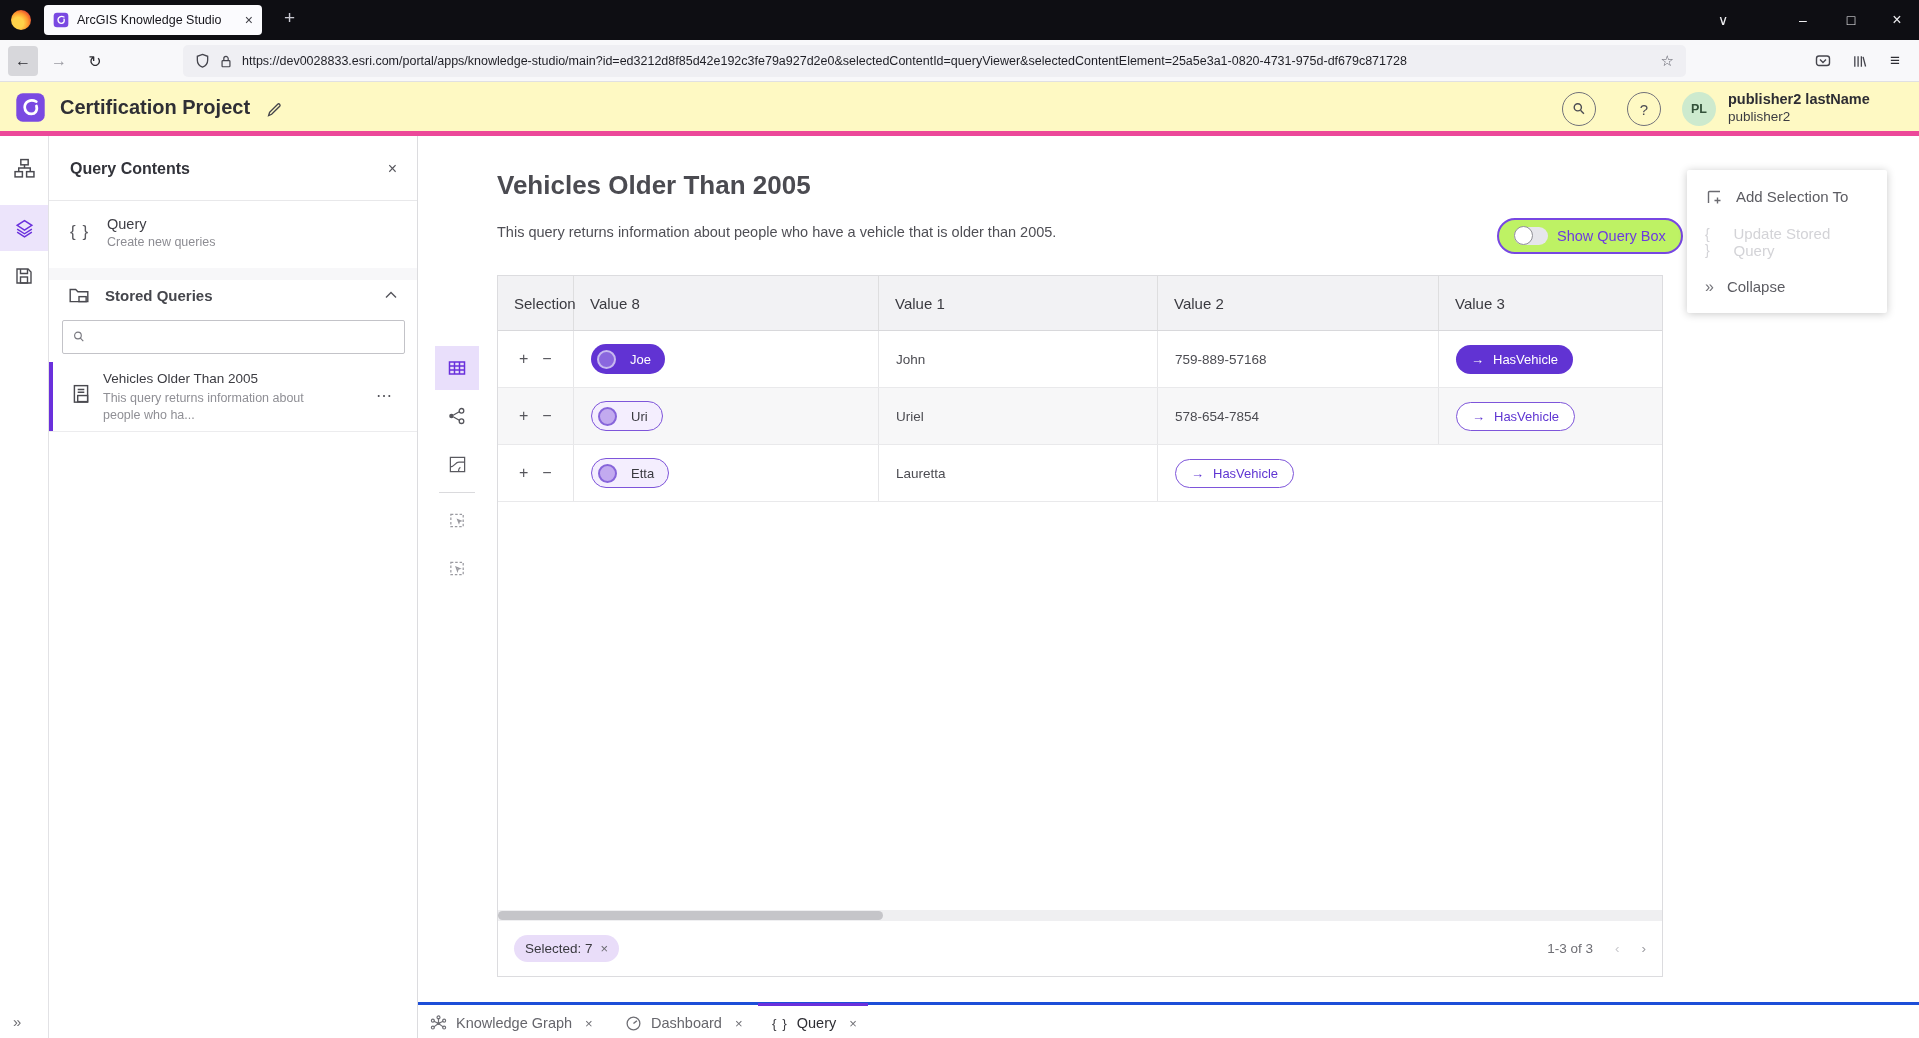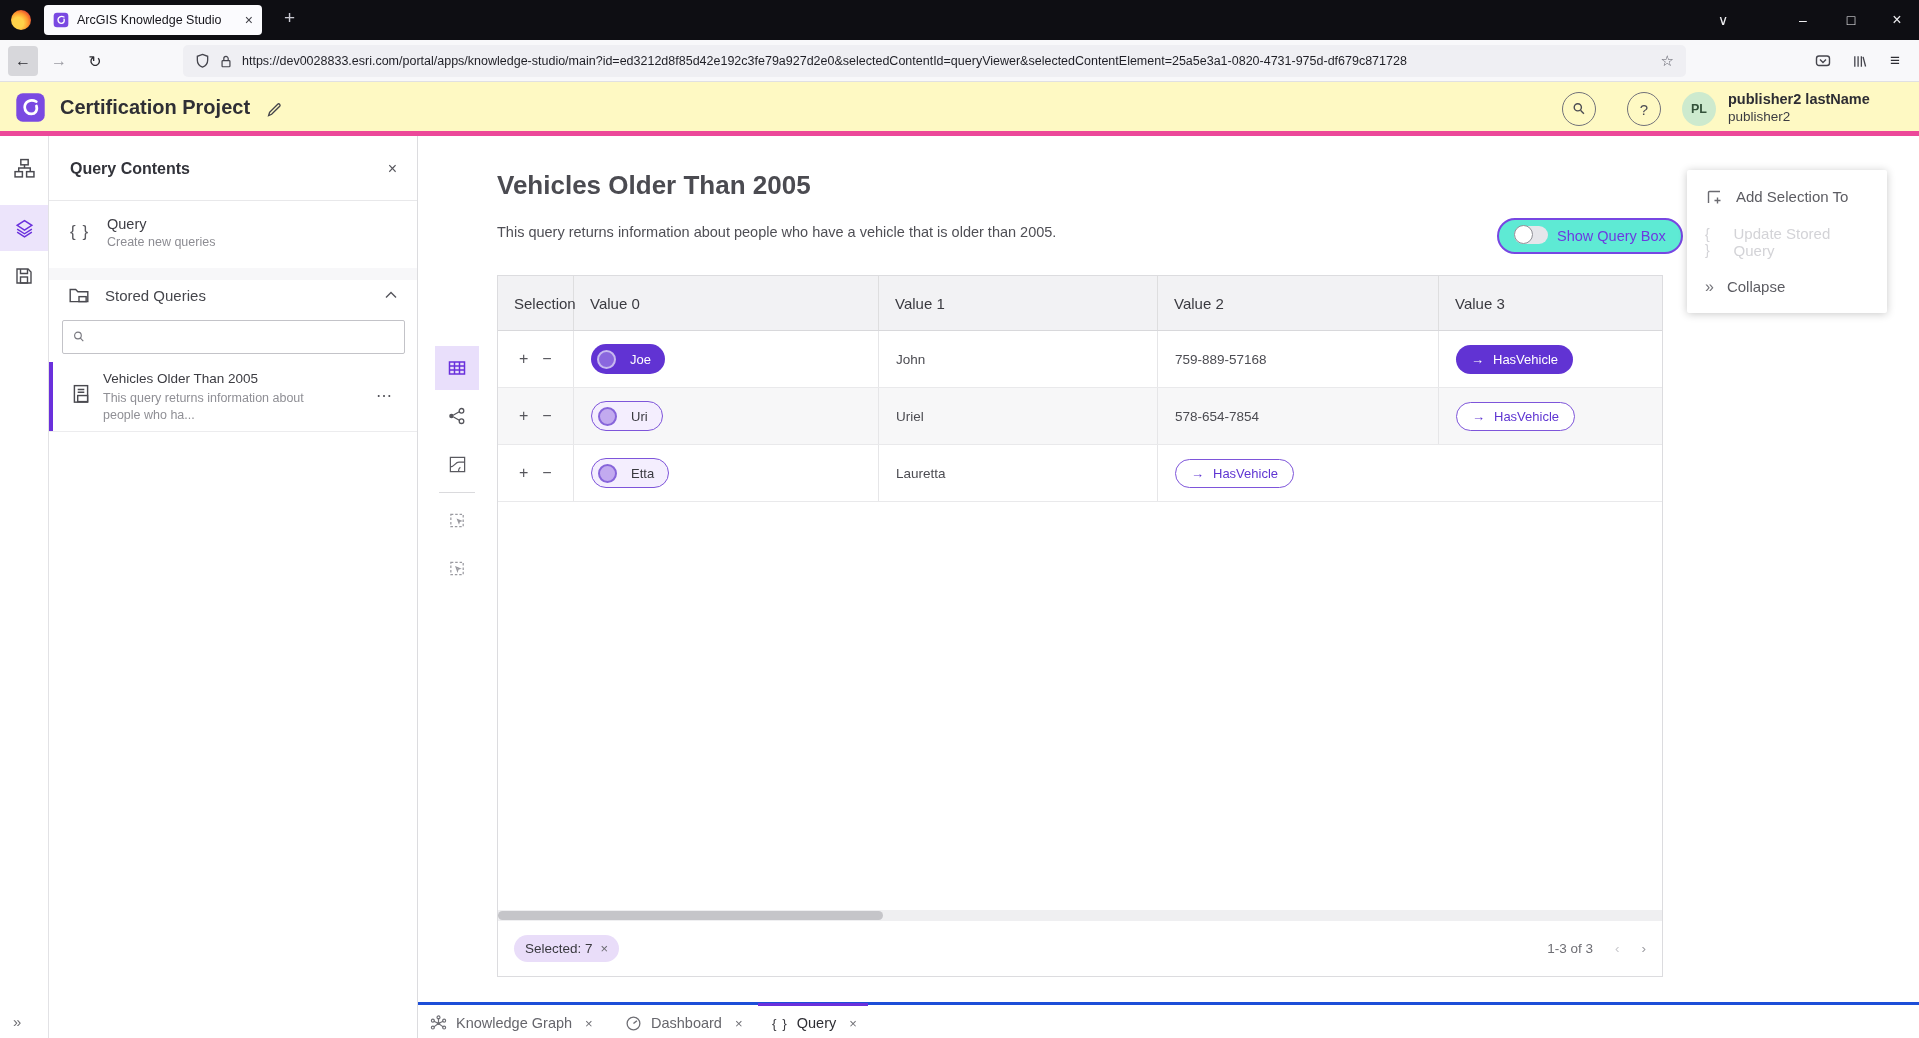--- a/index.html
+++ b/index.html
@@ -46,34 +46,34 @@
   .rail-btn.active { background:#ece4fb; }
 
   
   .panel { position:absolute; left:49px; top:136px; width:369px; bottom:0; background:#fff; border-right:1px solid #dcdcdf; }
   .panel-title { position:absolute; left:21px; top:24px; font-size:16px; font-weight:600; color:#32333a; }
   .panel-close { position:absolute; right:20px; top:24px; font-size:16px; color:#55555c; }
   .pdiv { position:absolute; left:0; width:100%; height:1px; background:#e8e8ea; }
   .braces { font-size:17px; color:#5a5a60; letter-spacing:1px; }
   .item-title { font-size:14.5px; color:#3d3d44; }
   .item-sub { font-size:12.5px; color:#8d8d93; margin-top:3px; }
-  .sq-head { font-size:15px; font-weight:400; color:#45464c;text-align:center; }
+  .sq-head { font-size:15px; font-weight:700; color:#45464c;text-align:center; }
   .searchbox { position:absolute; left:13px; top:184px; width:343px; height:34px; border:1px solid #c3c3c8; border-radius:2px;
                background:#fff; display:flex; align-items:center; padding:0 9px; gap:8px; }
   .searchbox input { border:none; outline:none; flex:1; font-size:13px; font-family:inherit; background:transparent; }
   .stored-item { position:absolute; left:0; top:226px; width:100%; height:69px; background:#fff; }
   .stored-item .selbar { position:absolute; left:0; top:0; width:4px; height:100%; background:#6a30dc; }
   .stored-desc { font-size:12.5px; color:#8f8f95; line-height:17px; width:215px; }
 
   
   .content { position:absolute; left:418px; top:136px; right:0; bottom:36px; background:#fff; }
   .page-title { position:absolute; left:79px; top:34px; font-size:26px; font-weight:600; color:#4b4b51; }
   .page-desc { position:absolute; left:79px; top:88px; font-size:14.5px; color:#4f4f55; }
   .toggle-pill { position:absolute; left:1079px; top:82px; height:36px; border:2px solid #7747e2; border-radius:19px;
-                 display:inline-flex; align-items:flex-end; gap:9px; padding:8px 15px; background:#5eead4; }
+                 display:inline-flex; align-items:center; gap:9px; padding:8px 15px; background:#bef264; }
   .tg-track { width:34px; height:18px; border-radius:9px; background:#e6e6eb; position:relative; }
   .tg-knob { position:absolute; left:0; top:-1px; width:19px; height:19px; border-radius:50%; background:#fff; border:1.5px solid #8f8f96; }
   .tg-label { font-size:14.5px; color:#6d3ae0; }
 
   
   .vtool { position:absolute; left:17px; width:44px; height:44px; display:flex; align-items:center; justify-content:center; }
   .vtool.active { background:#e9dffb; }
   .vdiv { position:absolute; left:21px; width:36px; height:1px; background:#dadadd; }
 
   
@@ -309,21 +309,21 @@
     <div class="vtool" style="top:410px;">
       <svg width="19" height="19" viewBox="0 0 20 20" stroke="#9a9aa0" stroke-width="1.3" fill="none">
         <rect x="3" y="3.5" width="13" height="13" stroke-dasharray="2.6 2"></rect>
           <path d="M8.5 8.5l4 1.6-1.9.6-.6 1.9z"></path>
       </svg>
     </div>
 
     <div class="tcard">
       <div class="tgrid thead">
         <div class="th">Selection</div>
-        <div class="th">Value 0</div>
+        <div class="th">Value 8</div>
         <div class="th">Value 1</div>
         <div class="th">Value 2</div>
         <div class="th">Value 3</div>
       </div>
 
       <div class="tgrid trow">
         <div class="td sel-td">
           <span>+</span>
           <span>−</span>
         </div>

